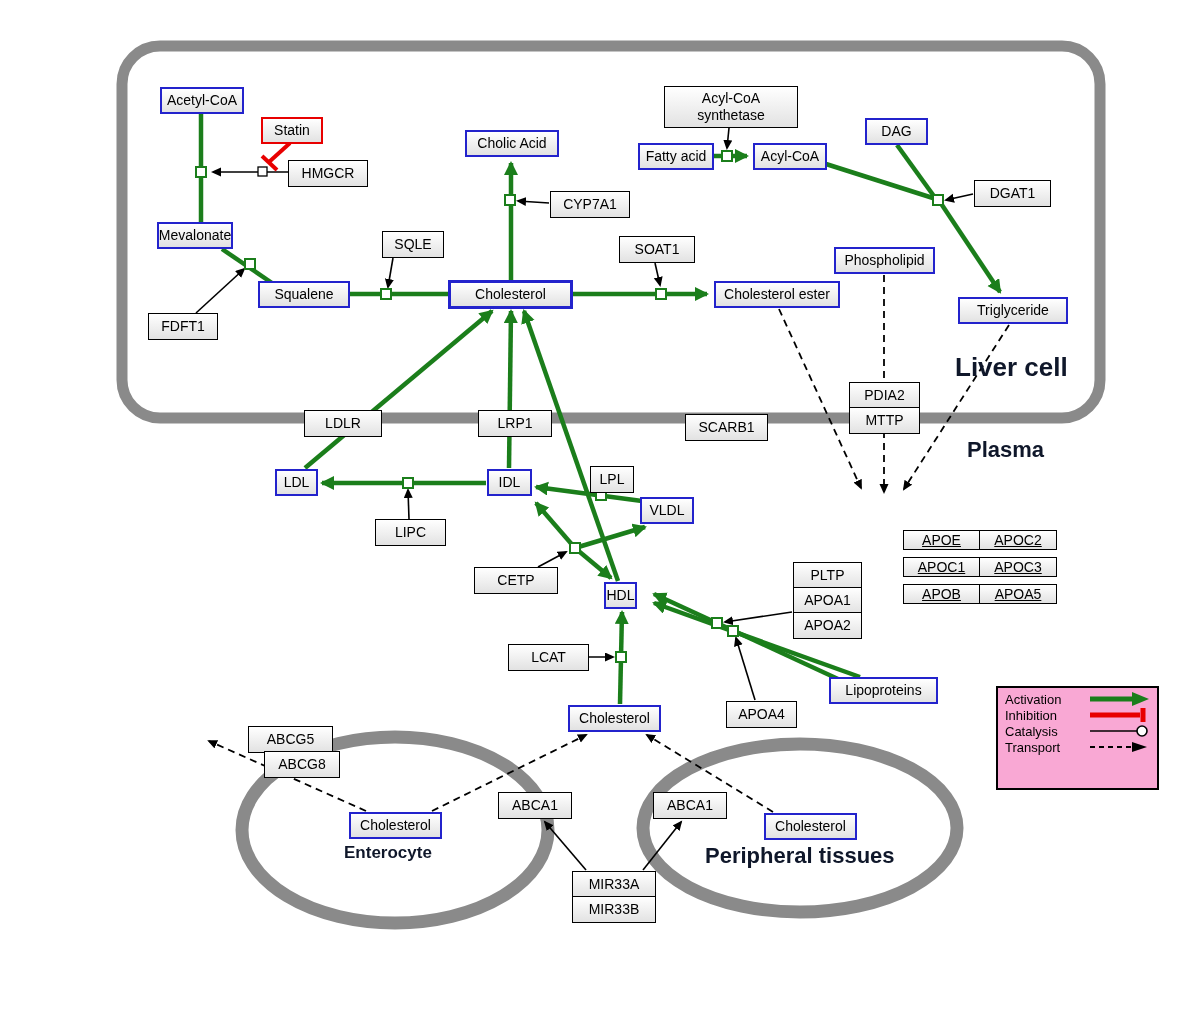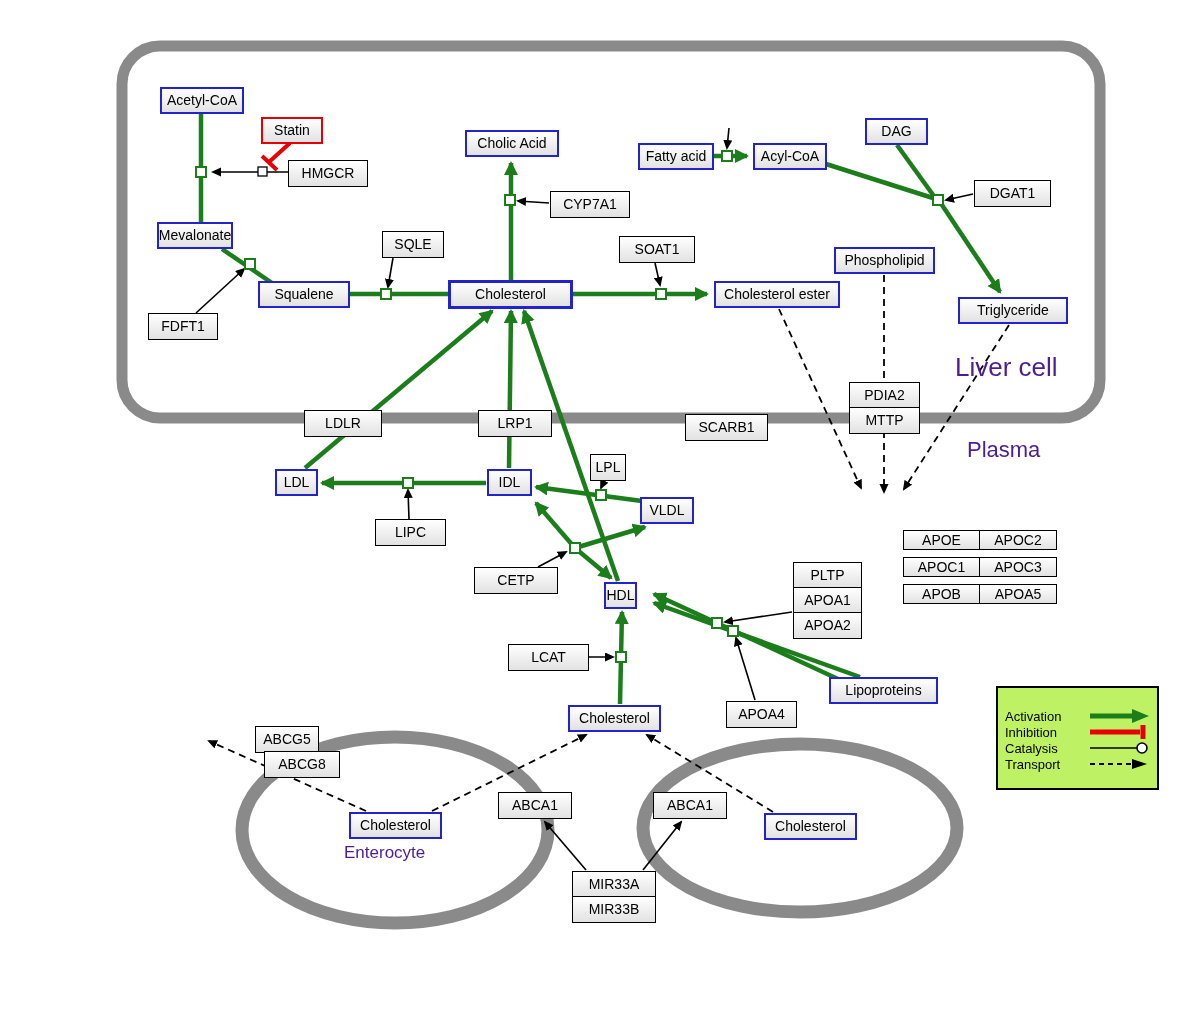--- a/index.html
+++ b/index.html
@@ -10,27 +10,27 @@
     position:absolute; display:flex; align-items:center; justify-content:center;
     text-align:center; font-size:14px; line-height:1.2; color:#000;
     background:linear-gradient(180deg,#ffffff 0%,#e2e2e2 100%);
     height:27px; padding:1px 2px;
   }
   .met  { border:2px solid #2323cc; }
   .met.main { border-width:3px; }
   .enz  { border:1px solid #000; }
   .drug { border:2px solid #e80000; }
   .tall { height:42px; }
-  .cmplabel { position:absolute; color:#4c1d95; font-weight:normal; }
+  .cmplabel { position:absolute; color:#0f172a; font-weight:bold; }
   .apotable { position:absolute; left:903px; top:522px; display:grid;
     grid-template-columns:76px 77px; grid-auto-rows:27px; }
-  .apotable .cell { position:static; width:auto; height:auto; margin:8px -1px -1px 0; }
+  .apotable .cell { position:static; width:auto; height:auto; margin:8px -1px -1px 0;text-decoration:underline; }
   #legend { position:absolute; left:996px; top:686px; width:163px; height:104px;
-    border:2px solid #000; background:#bef264; display:flex; flex-direction:column;
-    justify-content:flex-end; padding:16px 7px; }
+    border:2px solid #000; background:#f9a8d4; display:flex; flex-direction:column;
+    justify-content:flex-start; padding:3px 7px; }
   .lrow { display:flex; align-items:center; justify-content:space-between; }
   .lrow span { font-size:13px; color:#000; }
 </style>
 </head>
 <body>
 
 <div id="canvas">
 
   <svg id="edges" width="1200" height="1013">
     <defs>
@@ -127,35 +127,36 @@
   <div class="node met" style="left:157px;top:222px;width:76px">Mevalonate</div>
   <div class="node enz" style="left:148px;top:313px;width:70px">FDFT1</div>
   <div class="node met" style="left:258px;top:281px;width:92px">Squalene</div>
   <div class="node enz" style="left:382px;top:231px;width:62px">SQLE</div>
   <div class="node met main" style="left:448px;top:280px;width:125px;height:29px">Cholesterol</div>
   <div class="node met" style="left:465px;top:130px;width:94px">Cholic Acid</div>
   <div class="node enz" style="left:550px;top:191px;width:80px">CYP7A1</div>
   <div class="node enz" style="left:619px;top:236px;width:76px">SOAT1</div>
   <div class="node met" style="left:714px;top:281px;width:126px">Cholesterol ester</div>
   <div class="node met" style="left:638px;top:143px;width:76px">Fatty acid</div>
+  <div class="node enz tall" style="left:664px;top:86px;width:134px">Acyl-CoA synthetase</div>
   <div class="node met" style="left:753px;top:143px;width:74px">Acyl-CoA</div>
   <div class="node met" style="left:865px;top:118px;width:63px">DAG</div>
   <div class="node enz" style="left:974px;top:180px;width:77px">DGAT1</div>
   <div class="node met" style="left:834px;top:247px;width:101px">Phospholipid</div>
   <div class="node met" style="left:958px;top:297px;width:110px">Triglyceride</div>
 
   <div class="node enz" style="left:304px;top:410px;width:78px">LDLR</div>
   <div class="node enz" style="left:478px;top:410px;width:74px">LRP1</div>
   <div class="node enz" style="left:685px;top:414px;width:83px">SCARB1</div>
   <div class="node enz" style="left:849px;top:382px;width:71px">PDIA2</div>
   <div class="node enz" style="left:849px;top:407px;width:71px">MTTP</div>
 
   <div class="node met" style="left:275px;top:469px;width:43px">LDL</div>
   <div class="node met" style="left:487px;top:469px;width:45px">IDL</div>
-  <div class="node enz" style="left:590px;top:454px;width:36px">LPL</div>
+  <div class="node enz" style="left:590px;top:466px;width:44px">LPL</div>
   <div class="node met" style="left:640px;top:497px;width:54px">VLDL</div>
   <div class="node enz" style="left:375px;top:519px;width:71px">LIPC</div>
   <div class="node enz" style="left:474px;top:567px;width:84px">CETP</div>
   <div class="node met" style="left:604px;top:582px;width:33px">HDL</div>
   <div class="node enz" style="left:793px;top:562px;width:69px">PLTP</div>
   <div class="node enz" style="left:793px;top:587px;width:69px">APOA1</div>
   <div class="node enz" style="left:793px;top:612px;width:69px">APOA2</div>
   <div class="node enz" style="left:508px;top:644px;width:81px">LCAT</div>
   <div class="node enz" style="left:726px;top:701px;width:71px">APOA4</div>
   <div class="node met" style="left:829px;top:677px;width:109px">Lipoproteins</div>
@@ -163,32 +164,33 @@
 
   <div class="apotable">
     <div class="node enz cell">APOE</div>
     <div class="node enz cell">APOC2</div>
     <div class="node enz cell">APOC1</div>
     <div class="node enz cell">APOC3</div>
     <div class="node enz cell">APOB</div>
     <div class="node enz cell">APOA5</div>
   </div>
 
-  <div class="node enz" style="left:255px;top:726px;width:64px">ABCG5</div>
+  <div class="node enz" style="left:248px;top:726px;width:85px">ABCG5</div>
   <div class="node enz" style="left:264px;top:751px;width:76px">ABCG8</div>
   <div class="node met" style="left:349px;top:812px;width:93px">Cholesterol</div>
   <div class="node enz" style="left:498px;top:792px;width:74px">ABCA1</div>
   <div class="node enz" style="left:653px;top:792px;width:74px">ABCA1</div>
   <div class="node met" style="left:764px;top:813px;width:93px">Cholesterol</div>
   <div class="node enz" style="left:572px;top:871px;width:84px">MIR33A</div>
   <div class="node enz" style="left:572px;top:896px;width:84px">MIR33B</div>
 
   <div class="cmplabel" style="left:955px;top:352px;font-size:26px">Liver cell</div>
   <div class="cmplabel" style="left:967px;top:437px;font-size:22px">Plasma</div>
   <div class="cmplabel" style="left:344px;top:843px;font-size:17px">Enterocyte</div>
+  <div class="cmplabel" style="left:705px;top:843px;font-size:22px">Peripheral tissues</div>
 
   <div id="legend">
     <div class="lrow">
       <span>Activation</span>
       <svg width="62" height="16">
         <path d="M2,8 H44" stroke="#1b7e1b" stroke-width="5"></path>
         <path d="M44,1 L61,8 L44,15 Z" fill="#1b7e1b"></path>
       </svg>
     </div>
     <div class="lrow">

